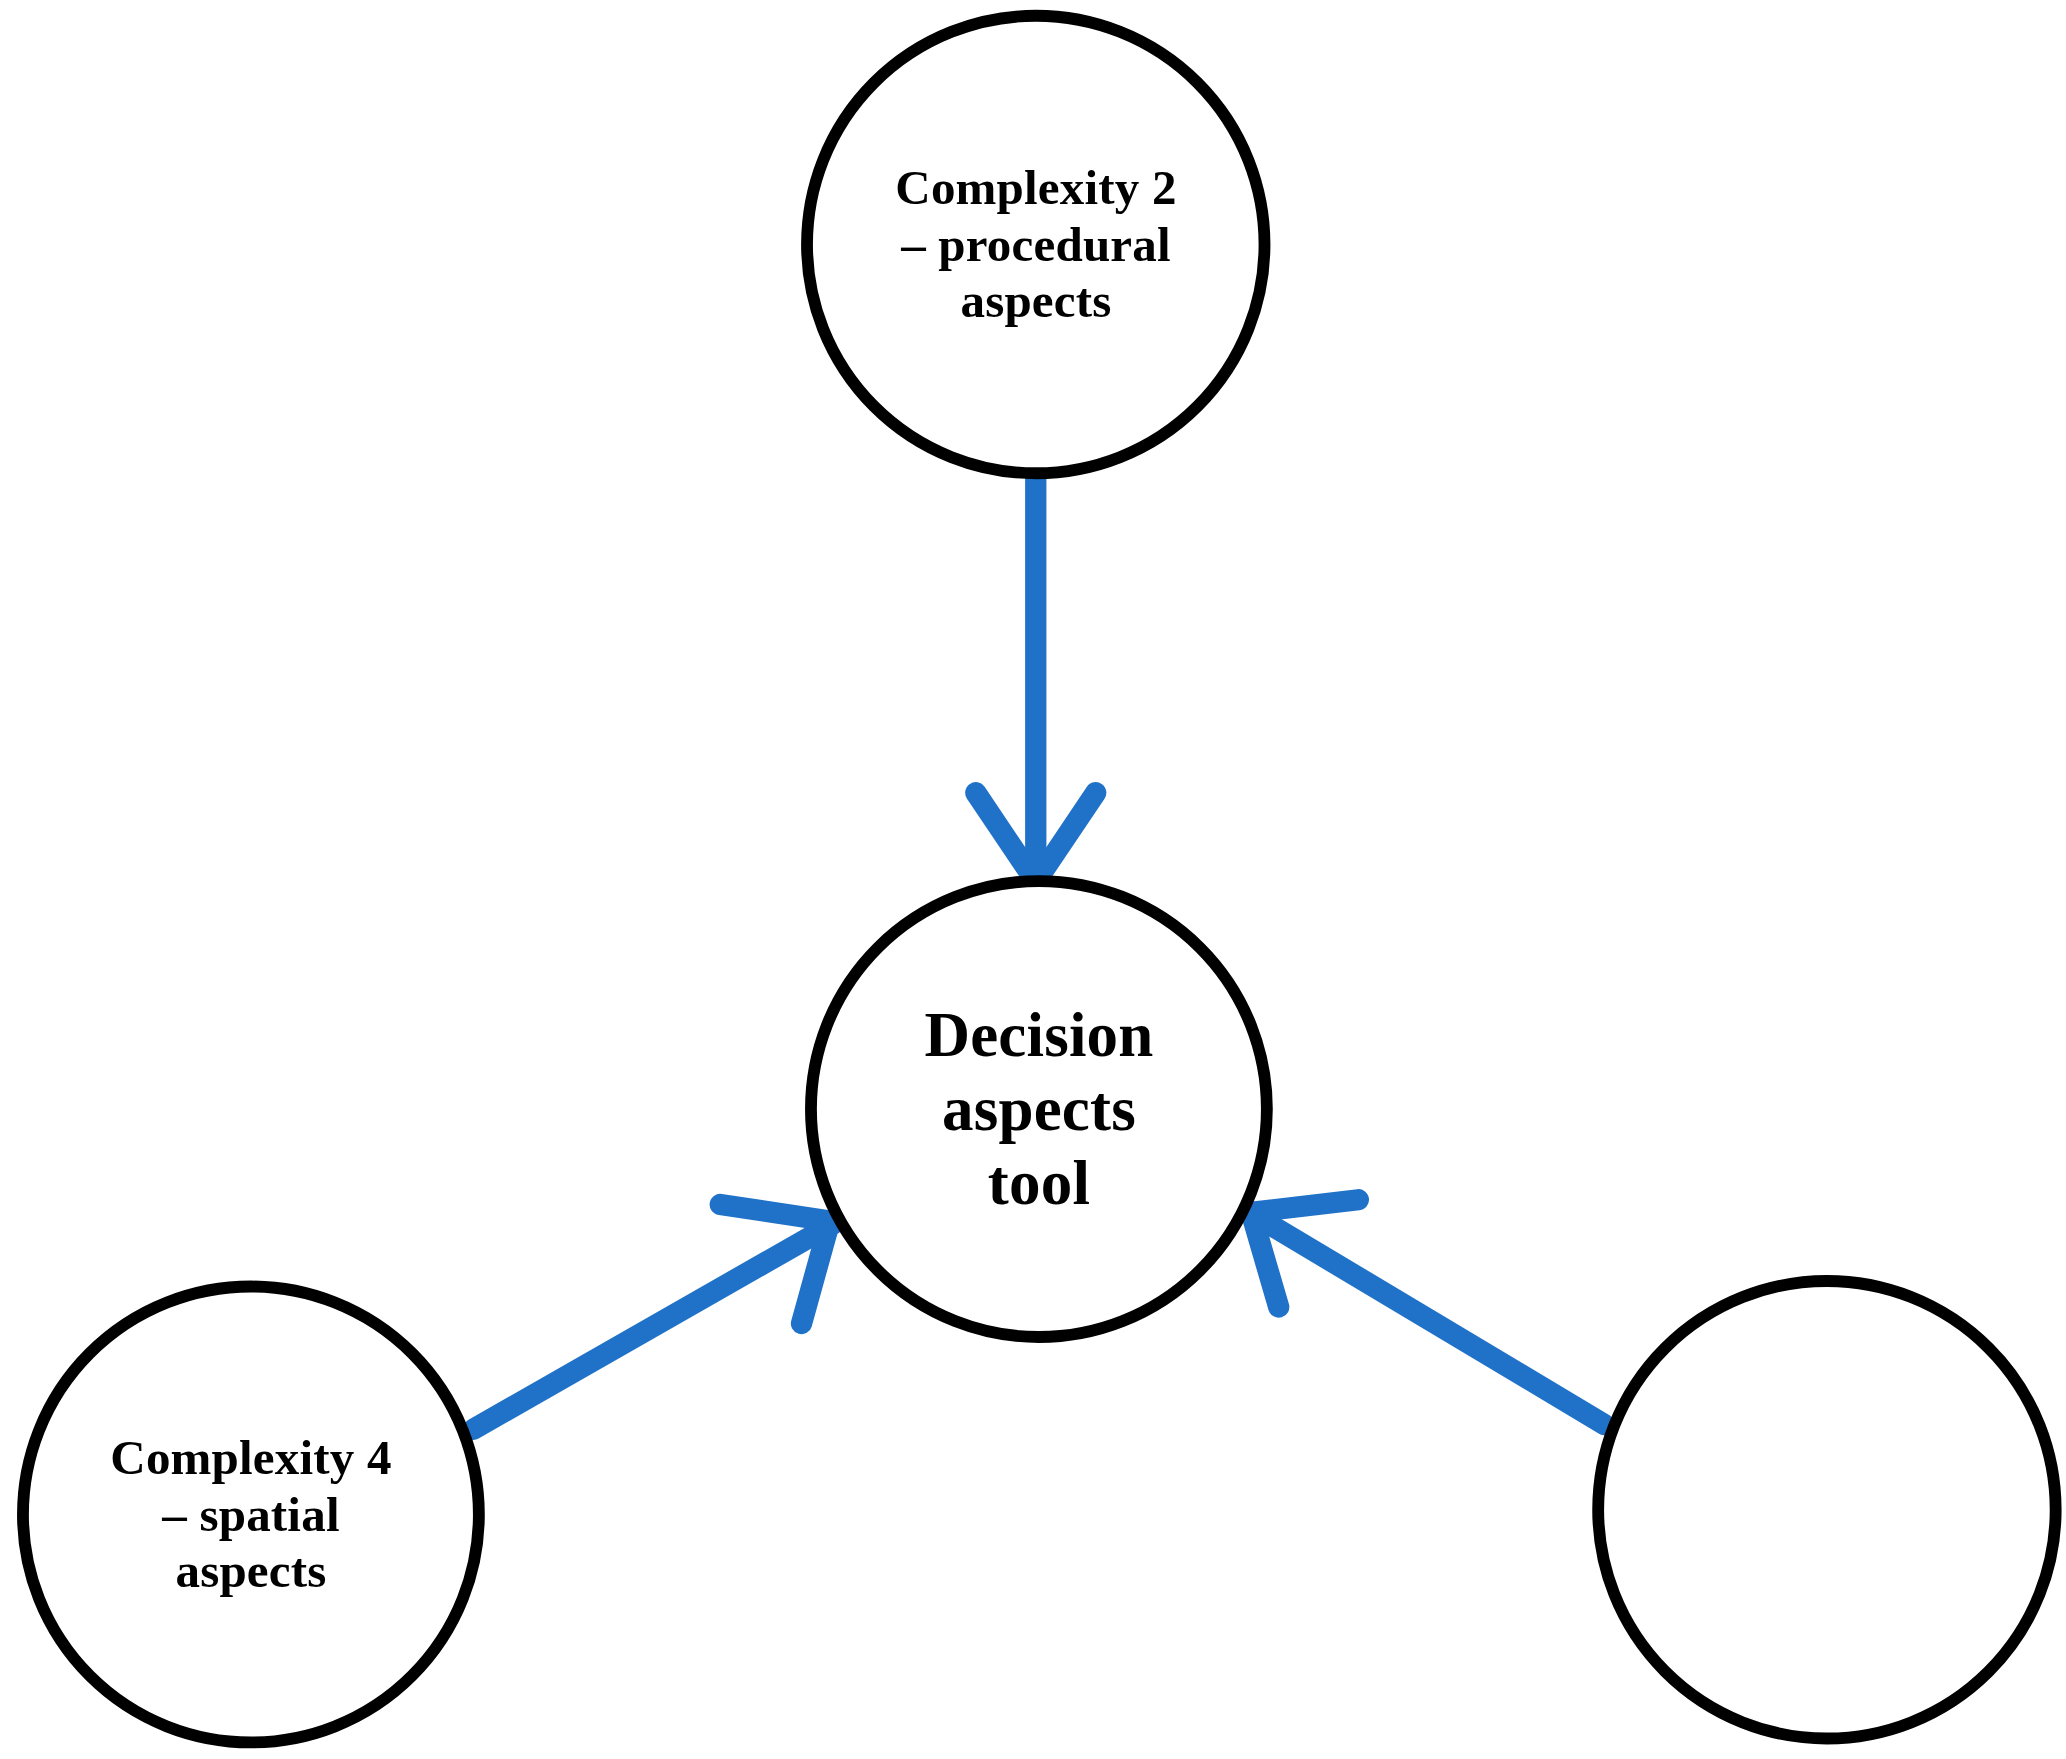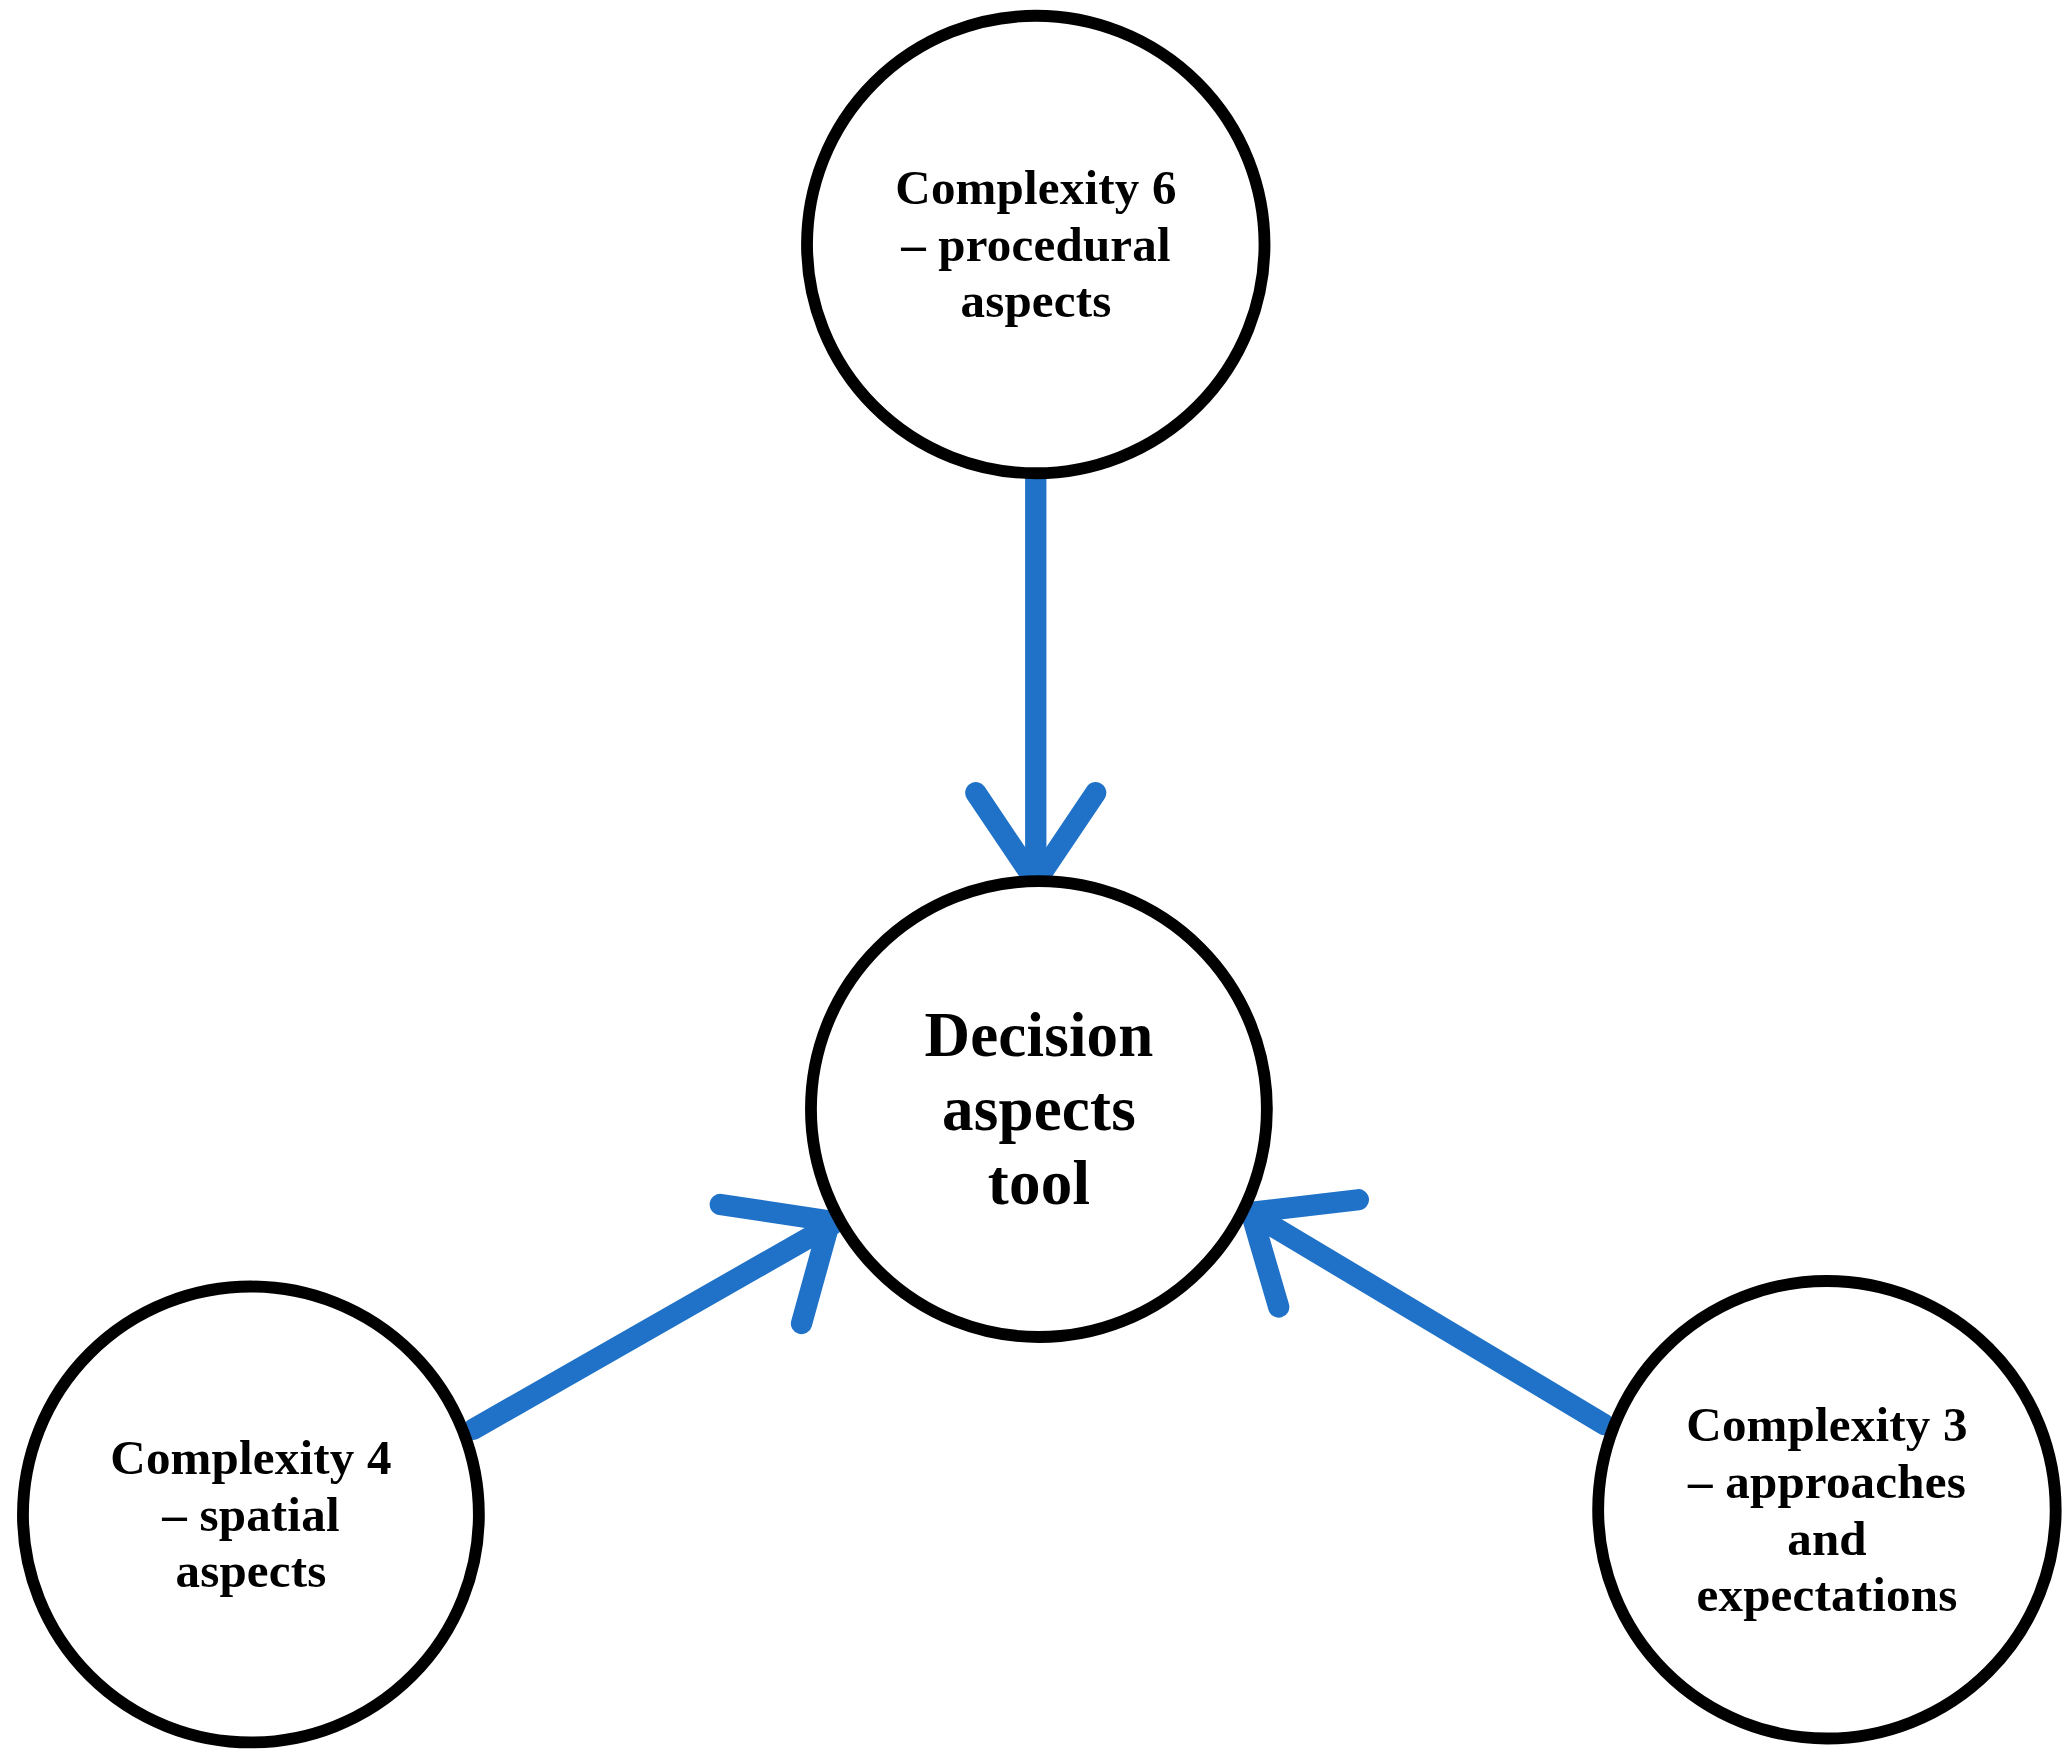--- a/index.html
+++ b/index.html
@@ -97,31 +97,27 @@
       <line x1="2034" y1="1806" x2="1589" y2="1540" stroke="#1f72c8" stroke-width="27" stroke-linecap="round"></line>
       <polyline points="1722,1521 1586,1537 1621,1657" fill="none" stroke="#1f72c8" stroke-width="27" stroke-linecap="round" stroke-linejoin="round"></polyline>
     </g>
 
     <circle class="node-circle" cx="1313" cy="310" r="290"></circle>
     <circle class="node-circle" cx="1317" cy="1406" r="289"></circle>
     <circle class="node-circle" cx="318" cy="1920" r="289"></circle>
     <circle class="node-circle" cx="2316" cy="1914" r="290"></circle>
   </svg>
 
-  <div class="node-label label-complexity" id="label-complexity-1">Complexity 6
+  <div class="node-label label-complexity" id="label-complexity-1">Complexity 2
 – procedural
 aspects</div>
 
   <div class="node-label label-center" id="label-center">Decision
 aspects
 tool</div>
 
   <div class="node-label label-complexity" id="label-complexity-2">Complexity 4
 – spatial
 aspects</div>
 
-  <div class="node-label label-complexity" id="label-complexity-3">Complexity 3
-– approaches
-and
-expectations</div>
 
 </div>
 
 
 </body></html>

